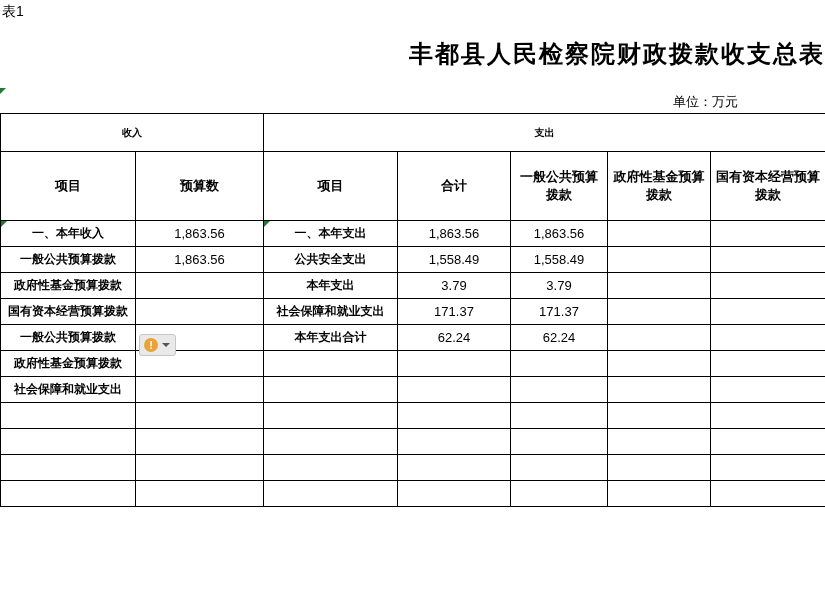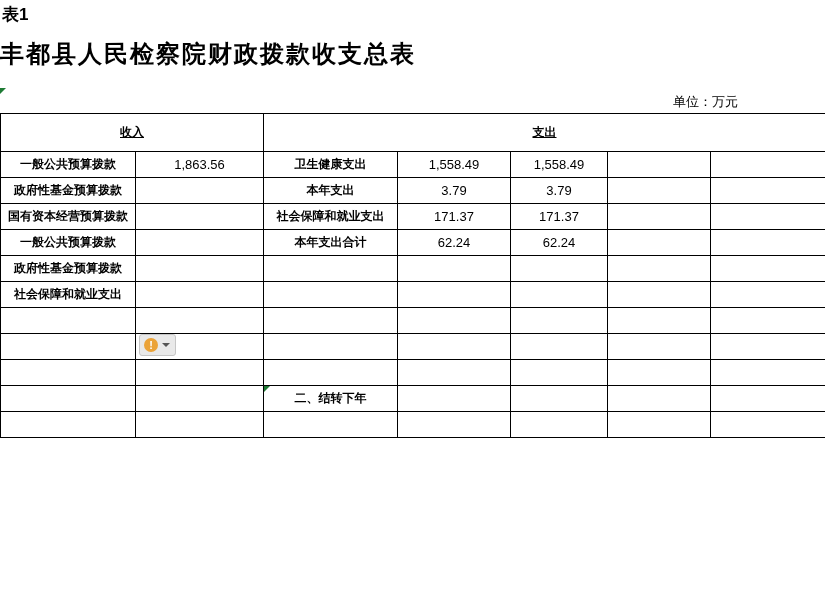--- a/index.html
+++ b/index.html
@@ -12,42 +12,42 @@
   html,body{width:825px;height:615px;}
   body{
     position:relative;
     background:#ffffff;
     font-family:"Liberation Sans","DejaVu Sans",sans-serif;
     color:#000;
     overflow:hidden;
   }
   .sheet-label{
     position:absolute;top:3px;left:2px;
-    font-size:17px;font-weight:bold;
+    font-size:14px;font-weight:normal;
   }
   .title{
     position:absolute;top:38px;left:0;width:825px;
-    text-align:left;font-size:24px;font-weight:bold;letter-spacing:2px;
+    text-align:right;font-size:24px;font-weight:bold;letter-spacing:2px;
   }
   .unit{
     position:absolute;top:93px;left:673px;
     font-size:13px;
     text-align:center;
   }
   table.grid{
     position:absolute;top:113px;left:0;width:825px;
     border-collapse:collapse;table-layout:fixed;
   }
   .grid th,.grid td{
     border:1px solid var(--grid);
     text-align:center;vertical-align:middle;
     position:relative;
     overflow:hidden;
   }
-  .grid thead tr.group th{height:38px;font-size:12px;font-weight:bold;text-decoration:underline;}
+  .grid thead tr.group th{height:38px;font-size:10px;font-weight:bold;}
   .grid thead tr.cols th{height:69px;font-size:13px;font-weight:bold;line-height:1.35;white-space:normal;padding:0 4px;}
   .grid tbody td{height:26px;font-size:13px;white-space:nowrap;}
   .grid tbody td.label{font-weight:bold;font-size:12px;}
   .grid tbody td.selected{box-shadow:inset 0 0 0 2px var(--sel-green);}
   .fill-handle{
     position:absolute;right:-3px;bottom:-3px;width:6px;height:6px;
     background:var(--sel-green);border:1px solid #fff;z-index:3;
   }
   .tri{
     position:absolute;left:0;top:0;width:0;height:0;
@@ -89,26 +89,44 @@
     <col style="width:113px">
       <col style="width:97px">
       <col style="width:103px">
     <col style="width:115px">
   </colgroup>
   <thead>
     <tr class="group">
       <th colspan="2">收入</th>
       <th colspan="5">支出</th>
     </tr>
+    <tr class="cols">
+      <th>项目</th>
+      <th>预算数</th>
+      <th>项目</th>
+      <th>合计</th>
+      <th>一般公共预算拨款</th>
+      <th>政府性基金预算拨款</th>
+      <th>国有资本经营预算拨款</th>
+    </tr>
   </thead>
   <tbody>
       <tr>
+        <td class="label">一、本年收入<span class="tri"></span></td>
+        <td class="num">1,863.56</td>
+        <td class="label">一、本年支出<span class="tri"></span></td>
+        <td class="num">1,863.56</td>
+        <td class="num">1,863.56</td>
+        <td class="num"></td>
+        <td class="num"></td>
+      </tr>
+      <tr>
         <td class="label">一般公共预算拨款</td>
         <td class="num">1,863.56</td>
-        <td class="label">卫生健康支出</td>
+        <td class="label">公共安全支出</td>
         <td class="num">1,558.49</td>
         <td class="num">1,558.49</td>
         <td class="num"></td>
         <td class="num"></td>
       </tr>
       <tr>
         <td class="label">政府性基金预算拨款</td>
         <td class="num"></td>
         <td class="label">本年支出</td>
         <td class="num">3.79</td>
@@ -167,29 +185,20 @@
         <td class="label"></td>
         <td class="num"></td>
         <td class="num"></td>
         <td class="num"></td>
         <td class="num"></td>
       </tr>
       <tr>
         <td class="label"></td>
         <td class="num"></td>
         <td class="label"></td>
-        <td class="num"></td>
-        <td class="num"></td>
-        <td class="num"></td>
-        <td class="num"></td>
-      </tr>
-      <tr>
-        <td class="label"></td>
-        <td class="num"></td>
-        <td class="label">二、结转下年<span class="tri"></span></td>
         <td class="num"></td>
         <td class="num"></td>
         <td class="num"></td>
         <td class="num"></td>
       </tr>
       <tr>
         <td class="label"></td>
         <td class="num"></td>
         <td class="label"></td>
         <td class="num"></td>

